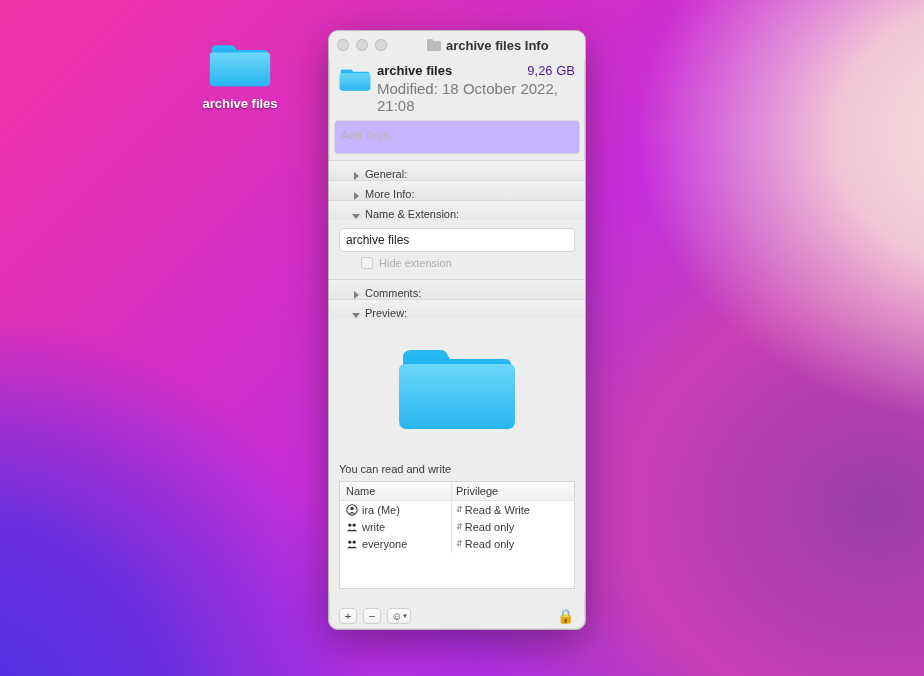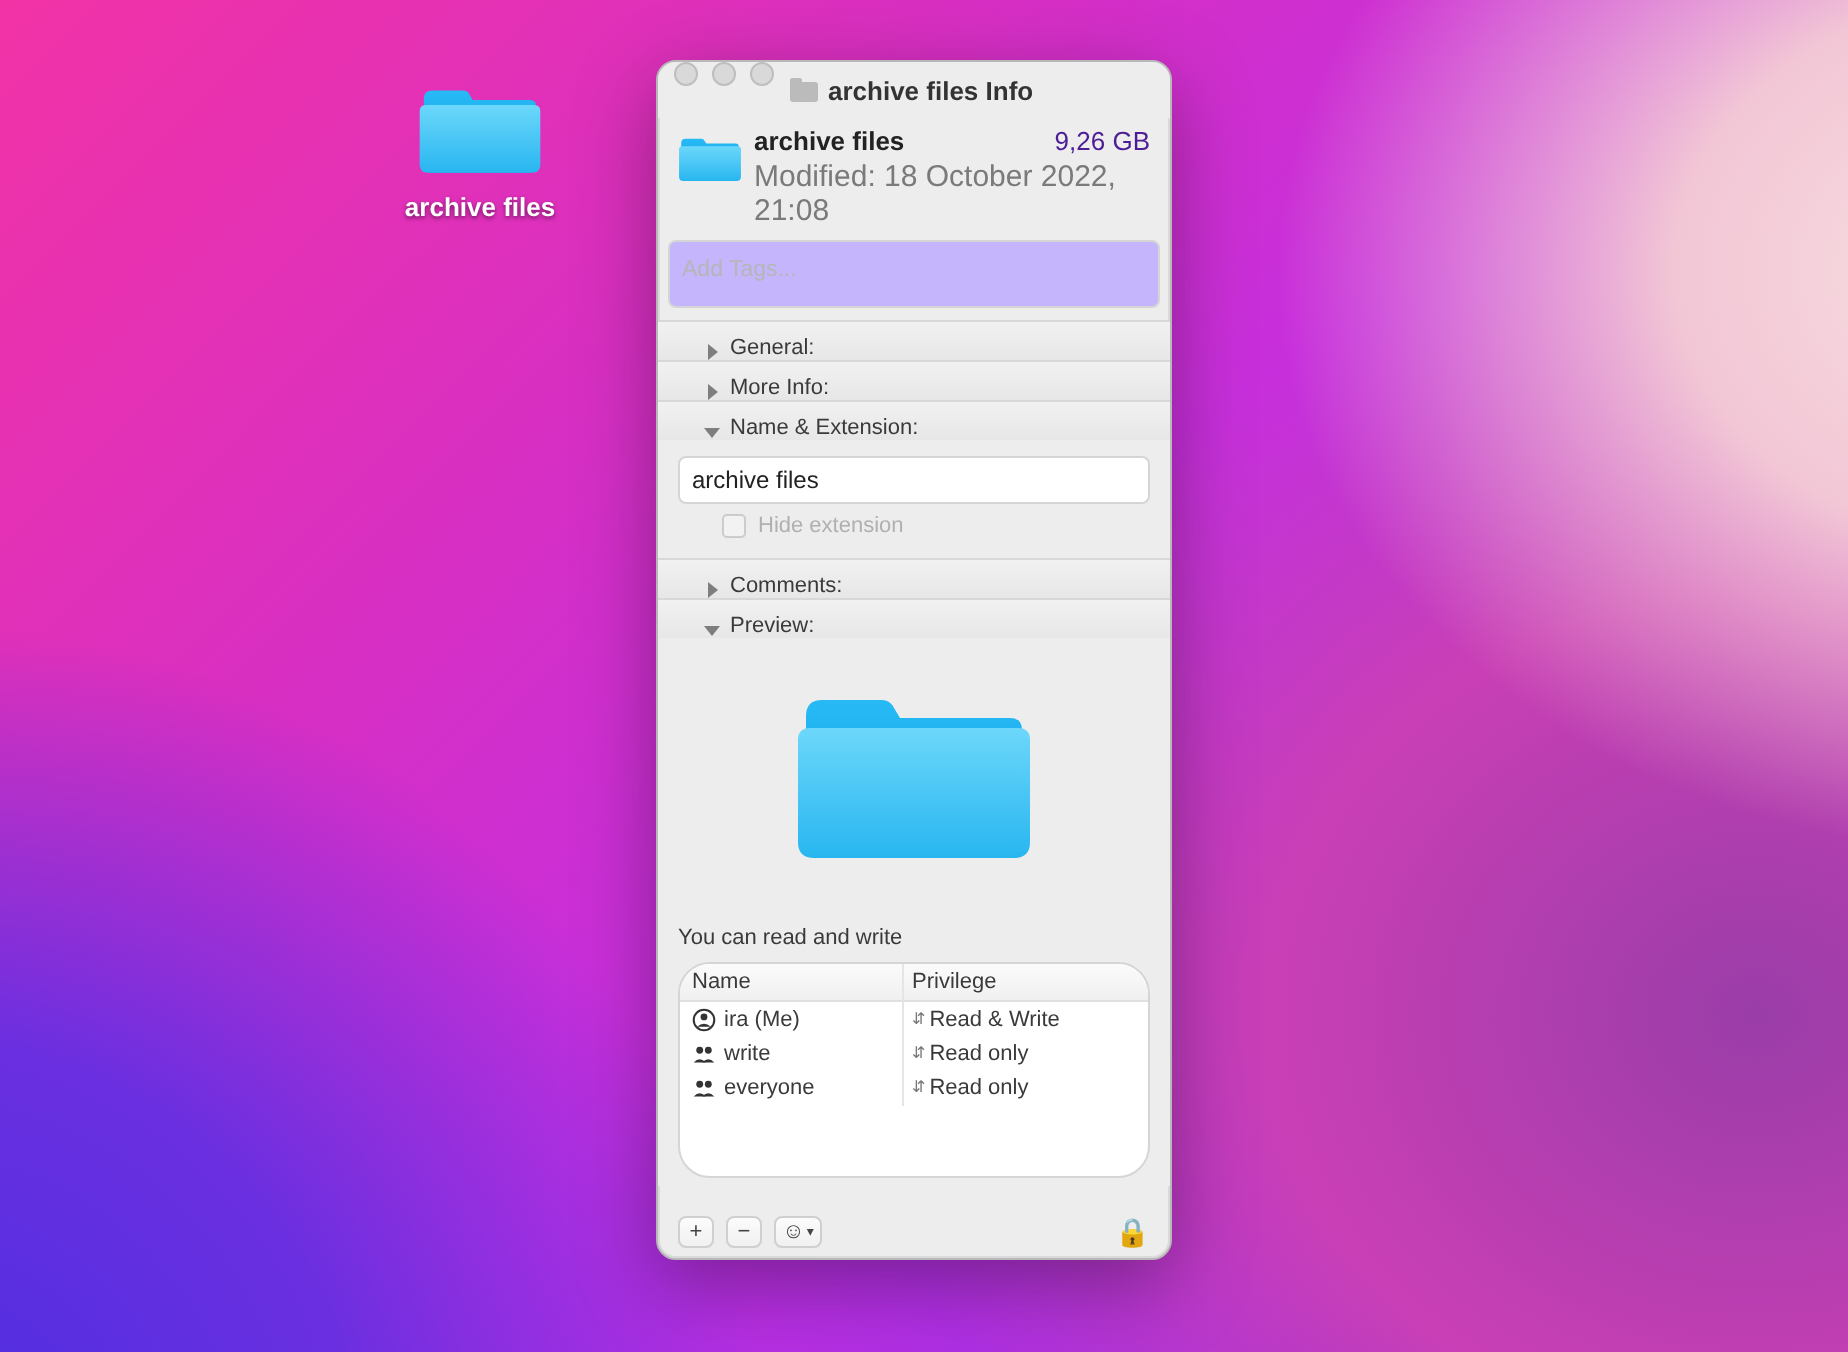--- a/index.html
+++ b/index.html
@@ -37,23 +37,24 @@
     background: #ededed;
     border: 1px solid #b9b8b8;
     border-radius: 10px;
     box-shadow: 0 12px 40px rgba(0,0,0,0.35), 0 0 0 1px rgba(0,0,0,0.08) inset;
     display: flex; flex-direction: column;
     overflow: hidden;
   }
 
   .titlebar {
     height: 28px;
-    display: flex; 
+    display: flex; align-items: center;
     padding-left: 8px;
     background: #ededed;
+    gap: 32px;
   }
   .traffic-lights { display: flex; gap: 7px; }
   .traffic-light {
     width: 12px; height: 12px; border-radius: 50%;
     background: #d9d9d9;
     border: 0.5px solid rgba(0,0,0,0.12);
   }
   .title-content {
     display: flex; align-items: center; gap: 5px;
     margin-left: 8px;
@@ -148,21 +149,21 @@
 
   .perm-body {
     background: #ededed;
     padding: 6px 10px 2px 10px;
     font-size: 11px; color: #3a3a3a;
   }
 
   .perm-table {
     margin: 6px 0 2px 0;
     border: 1px solid #d5d5d5;
-    border-radius: 16px;
+    border-radius: 0;
     background: #fff;
     overflow: hidden;
   }
   .perm-header, .perm-row {
     display: flex;
     font-size: 11px;
   }
   .perm-header {
     background: linear-gradient(#fbfbfb, #f0f0f0);
     border-bottom: 1px solid #e0e0e0;

